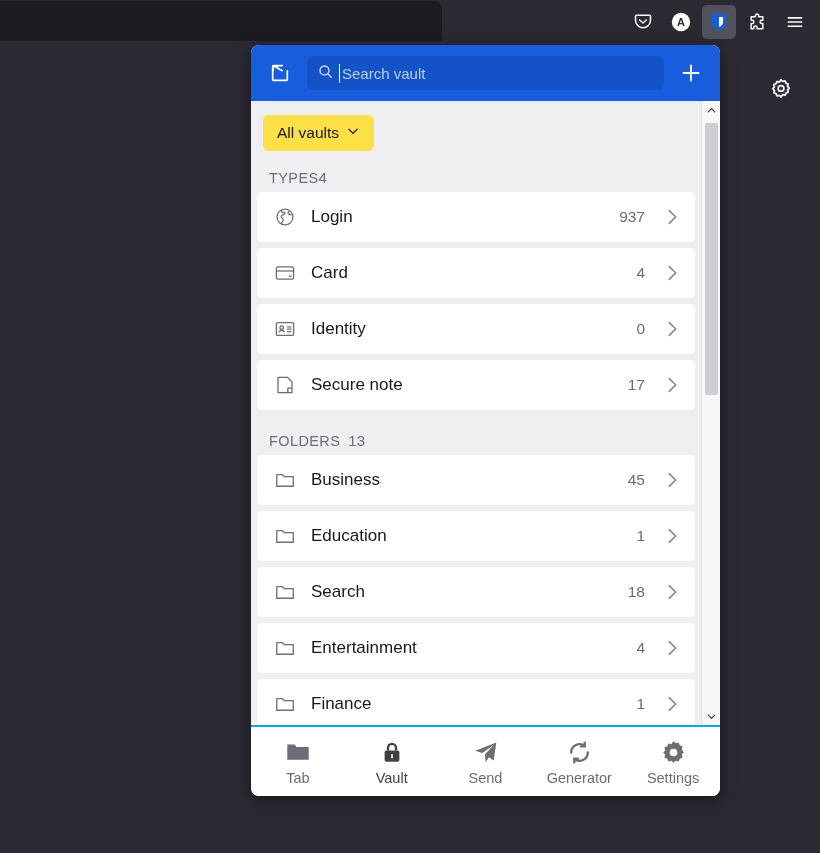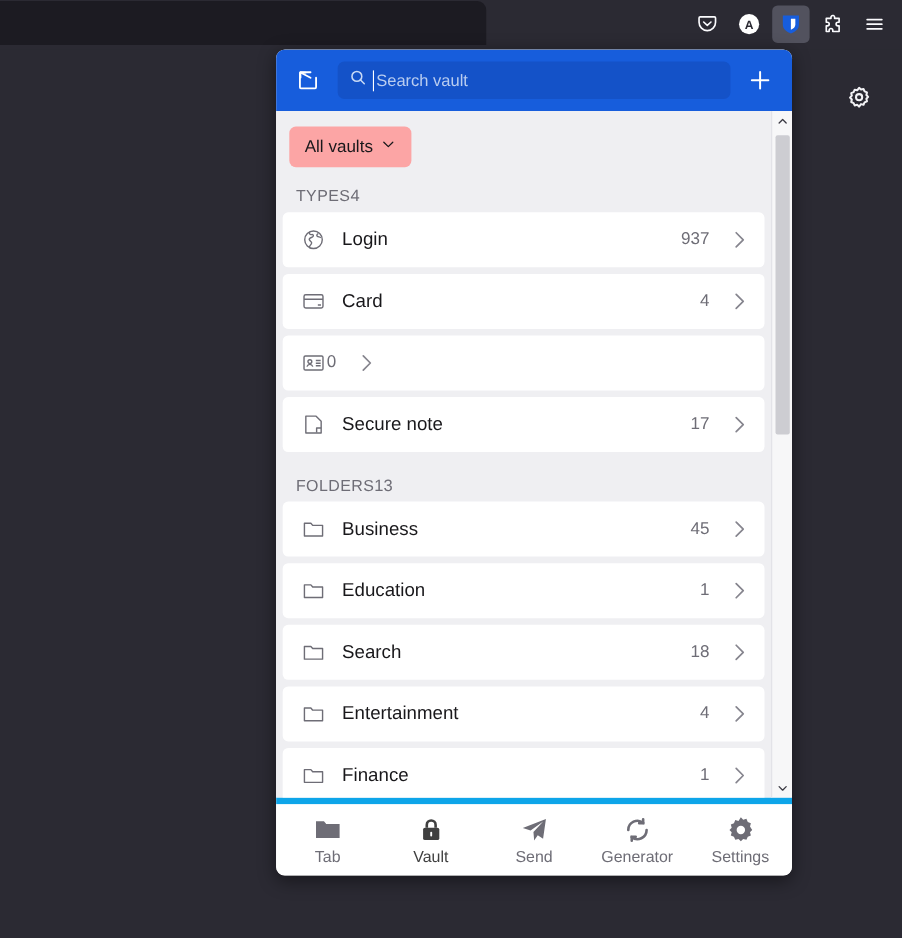--- a/index.html
+++ b/index.html
@@ -88,21 +88,21 @@
     flex: 1 1 auto; position: relative;
     background: #efeff2; overflow: hidden;
   }
   #scroll-area {
     position: absolute; left: 0; top: 0; right: 19px; bottom: 0;
     padding: 0 6px;
   }
   #vault-selector-row { padding: 14px 0 10px 6px; }
   #vault-selector {
     display: inline-flex; align-items: center; gap: 7px;
-    background: #fca5a5; border-radius: 6px;
+    background: #fde047; border-radius: 6px;
     padding: 9px 14px; font-size: 15.5px; color: #19181b;
   }
   #vault-selector .chev { color: #19181b; }
 
   .section-header {
     display: flex; align-items: baseline; 
     padding: 8px 12px 6px 12px;
     color: #6e6d76; font-size: 14.5px; letter-spacing: .4px;
   }
   .section-header .sh-count { font-size: 15px; color: #6e6d76; letter-spacing: 0; }
@@ -139,21 +139,21 @@
   .sb-arrow.down { bottom: 0; }
   #sb-thumb {
     position: absolute; left: 3px; width: 13px;
     top: 22px; height: 272px;
     background: #cdcdd2; border-radius: 2px;
   }
 
   
   #bottom-nav {
     flex: none; height: 71px; background: #ffffff;
-    border-top: 6px solid #0ea5e9;
+    border-top: 2px solid #0ea5e9;
     display: flex; align-items: center;
   }
   .nav-item {
     flex: 1 1 0; height: 100%;
     display: flex; flex-direction: column;
     align-items: center; justify-content: center; gap: 4px;
     color: #6e6d76;
   }
   .nav-item.active { color: #404040; }
   .nav-item .nav-label { font-size: 14.5px; }
@@ -296,20 +296,21 @@
 
       <div class="item-row">
         <span class="row-icon">
           <svg width="22" height="22" viewBox="0 0 24 24" fill="none" stroke="currentColor" stroke-width="1.4">
             <rect x="2.6" y="5" width="18.8" height="14" rx="1.4"></rect>
             <circle cx="8.4" cy="10.6" r="1.9"></circle>
             <path d="M5.5 15.6c.5-1.5 1.7-2.2 2.9-2.2s2.4.7 2.9 2.2"></path>
             <path d="M14.3 9.6h4.8M14.3 12.2h4.8M14.3 14.8h4.8"></path>
           </svg>
         </span>
+        <span class="row-label">Identity</span>
         <span class="row-count">0</span>
         <span class="row-chevron">
           <svg width="22" height="22" viewBox="0 0 24 24" fill="none" stroke="currentColor" stroke-width="1.7" stroke-linecap="round" stroke-linejoin="round">
             <path d="M9 5l7 7-7 7"></path>
           </svg>
         </span>
       </div>
 
       <div class="item-row">
         <span class="row-icon">
@@ -321,21 +322,21 @@
         </span>
         <span class="row-label">Secure note</span>
         <span class="row-count">17</span>
         <span class="row-chevron">
           <svg width="22" height="22" viewBox="0 0 24 24" fill="none" stroke="currentColor" stroke-width="1.7" stroke-linecap="round" stroke-linejoin="round">
             <path d="M9 5l7 7-7 7"></path>
           </svg>
         </span>
       </div>
 
-      <div class="section-header" style="padding-top:16px;">
+      <div class="section-header" style="padding-top:16px;gap:8px;">
         <span>FOLDERS</span>
         <span class="sh-count">13</span>
       </div>
 
       <div class="item-row">
         <span class="row-icon">
           <svg width="22" height="22" viewBox="0 0 24 24" fill="none" stroke="currentColor" stroke-width="1.4" stroke-linejoin="round">
             <path d="M3 6.2h6.4l1.8 2.1H21v10.5H3z"></path>
           </svg>
         </span>

